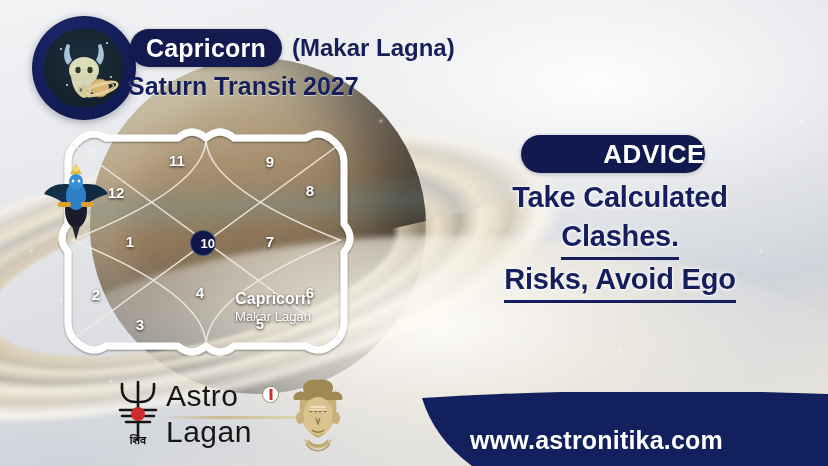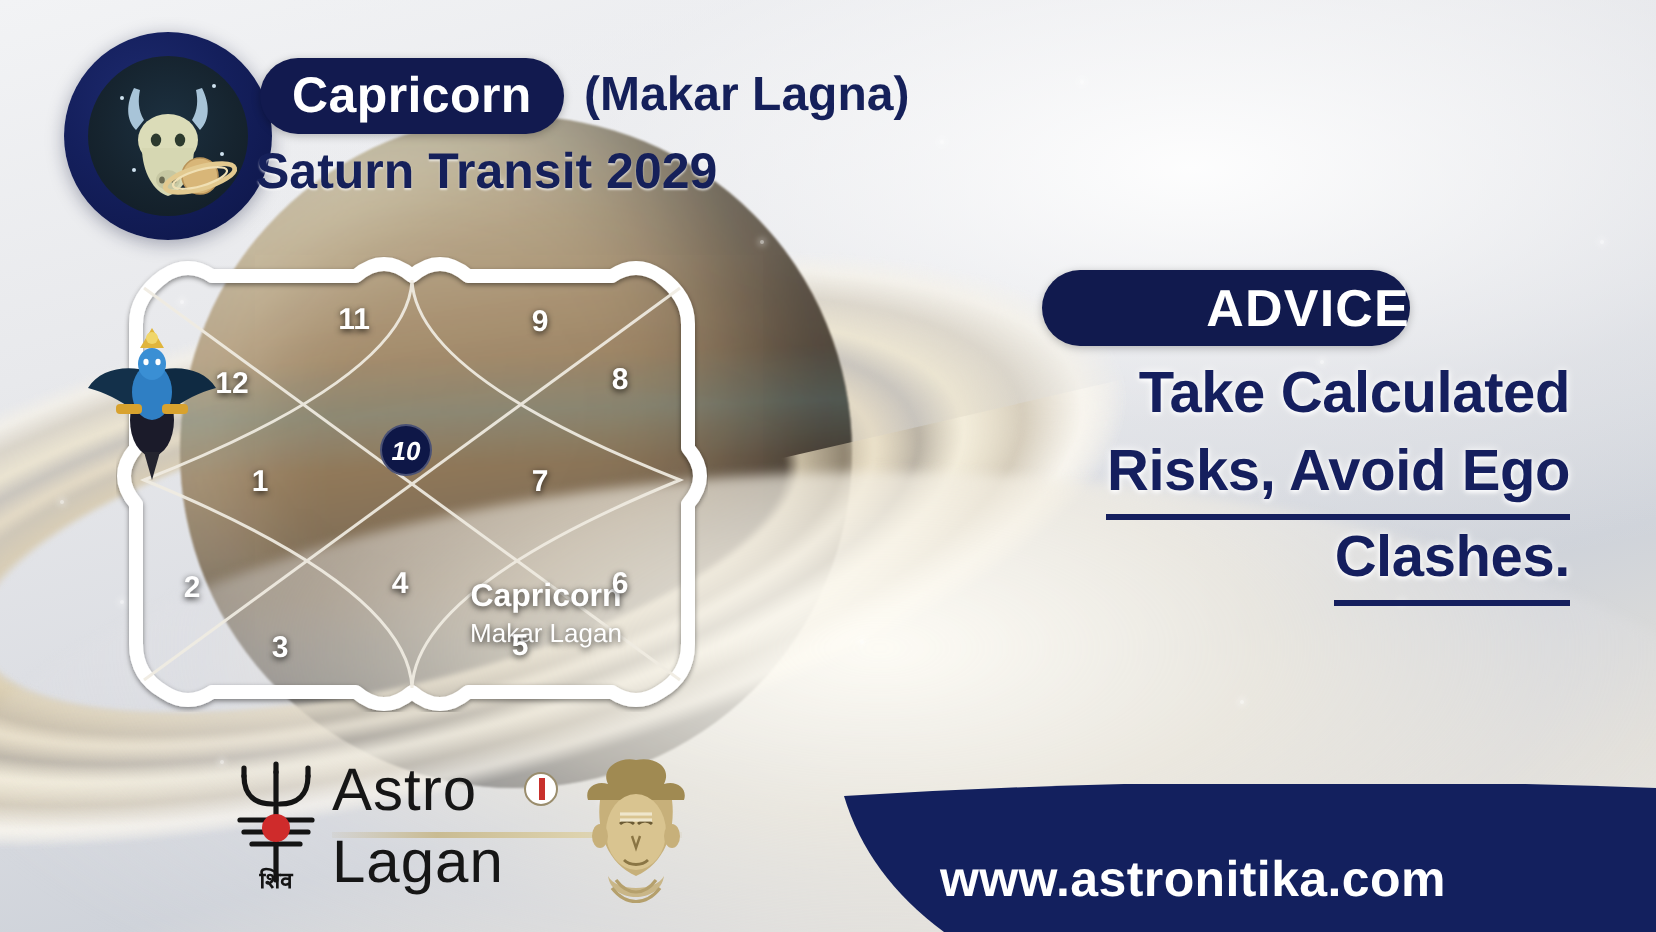--- a/index.html
+++ b/index.html
@@ -134,40 +134,40 @@
   .chart-label .t2 {
     display:block; color:#ffffff; font-size:13px; font-weight:normal;
     text-shadow:0 1px 3px rgba(0,0,0,0.75); margin-top:1px;
   }
   .hnum {
     position:absolute; color:#ffffff; font-size:15px; font-weight:bold;
     text-shadow:0 1px 3px rgba(0,0,0,0.8);
     transform:translate(-50%,-50%); pointer-events:none;
   }
   .lagna-badge {
-    position:absolute; left:203px; top:225px;
+    position:absolute; left:203px; top:243px;
     width:26px; height:26px; border-radius:50%;
     background:#0e1747; border:1.5px solid rgba(255,255,255,0.25);
     transform:translate(-50%,-50%);
-    display:flex; align-items:center; justify-content:center;font-style:italic;
+    display:flex; align-items:center; justify-content:flex-end;
   }
   .lagna-badge span { color:#fff; font-size:13px; font-weight:bold; }
 
   
   .shani { position:absolute; left:42px; top:156px; width:68px; height:88px; }
 
   
   .advice-pill {
     position:absolute; left:521px; top:135px; width:184px; height:38px;
     border-radius:19px; background:#111a4e;
     display:flex; align-items:center; justify-content:flex-end;
     box-shadow:0 1px 4px rgba(0,0,0,0.25);
   }
   .advice-pill span { color:#fff; font-size:26px; font-weight:bold; letter-spacing:0.6px; }
-  .advice-lines { position:absolute; left:455px; top:178px; width:330px; text-align:right; }
+  .advice-lines { position:absolute; left:455px; top:178px; width:330px; text-align:center; }
   .advice-lines .ln {
     display:block; color:#151f5e; font-size:29px; font-weight:bold;
     line-height:39px; letter-spacing:-0.2px;
     text-shadow: 0 0 4px rgba(255,255,255,0.95), 0 1px 2px rgba(255,255,255,0.9);
   }
   .advice-lines .ul { border-bottom:3px solid #151f5e; display:inline-block; padding-bottom:1px; }
 
   
   .brand { position:absolute; left:104px; top:376px; width:250px; height:78px; }
   .trishul { position:absolute; left:4px; top:4px; width:60px; height:68px; }
@@ -248,21 +248,21 @@
         <ellipse cx="20" cy="15" rx="18" ry="5.4" fill="none" stroke="#e2c98f" stroke-width="2.4" transform="rotate(-16 20 15)"></ellipse>
         <ellipse cx="20" cy="15" rx="14" ry="4" fill="none" stroke="#f0e0b4" stroke-width="1.1" transform="rotate(-16 20 15)"></ellipse>
       </svg>
     </div>
   </div>
 
   <div class="head-pill">
     <span>Capricorn</span>
   </div>
   <div class="head-sub">(Makar Lagna)</div>
-  <div class="head-line2">Saturn Transit 2029</div>
+  <div class="head-line2">Saturn Transit 2027</div>
 
   <div class="chart-box">
     <svg viewBox="0 0 296 228">
       <defs>
         <filter id="sh">
             <feDropShadow dx="0" dy="1" stdDeviation="1.2" flood-color="#000" flood-opacity="0.45"></feDropShadow>
           </filter>
       </defs>
 
       <path d="M24 10 Q36 2 48 10 L120 10 Q134 -2 148 10 Q162 -2 176 10 L248 10 Q260 2 272 10
@@ -312,22 +312,22 @@
     <path d="M30 70 L34 84 L38 70 Z" fill="#24242f"></path>
     <ellipse cx="31" cy="25" rx="1.3" ry="1.6" fill="#fff"></ellipse>
     <ellipse cx="37" cy="25" rx="1.3" ry="1.6" fill="#fff"></ellipse>
   </svg>
 
   <div class="advice-pill">
     <span>ADVICE</span>
   </div>
   <div class="advice-lines">
     <span class="ln">Take Calculated</span>
+    <span class="ln"><span class="ul">Clashes.</span></span>
     <span class="ln"><span class="ul">Risks, Avoid Ego</span></span>
-    <span class="ln"><span class="ul">Clashes.</span></span>
   </div>
 
   <div class="brand">
     <svg class="trishul" viewBox="0 0 60 68">
       <g stroke="#141414" stroke-width="2.6" fill="none" stroke-linecap="round">
         <path d="M30 6 L30 60"></path>
         <path d="M14 8 C14 18 20 22 28 22"></path>
         <path d="M46 8 C46 18 40 22 32 22"></path>
         <path d="M14 8 L14 4"></path>
           <path d="M46 8 L46 4"></path>

